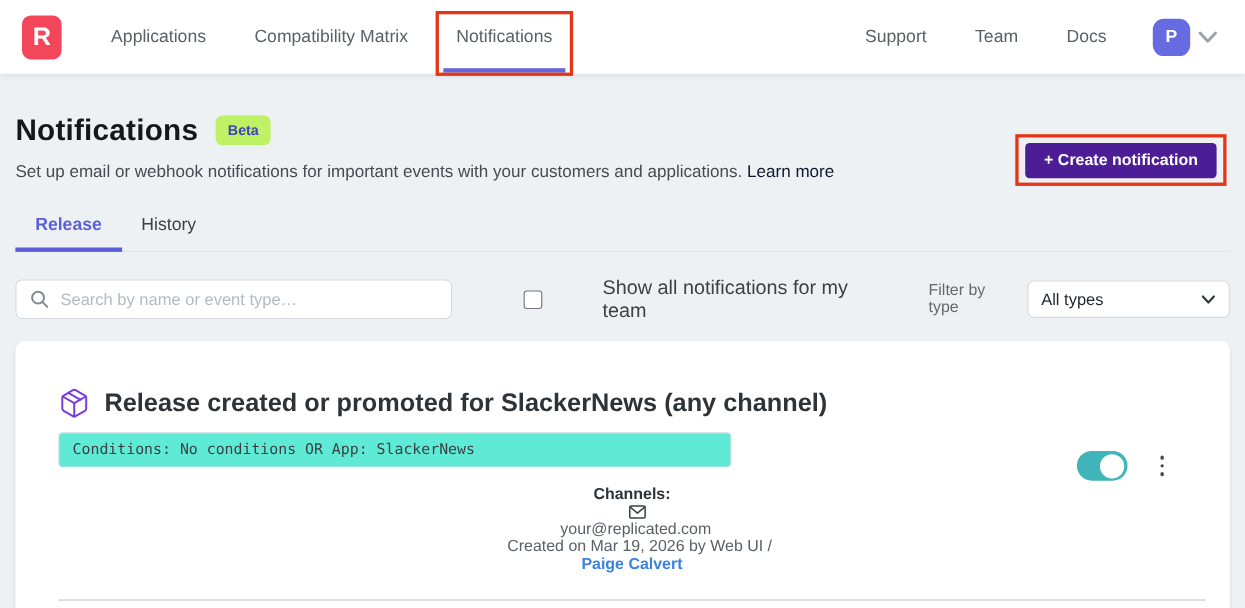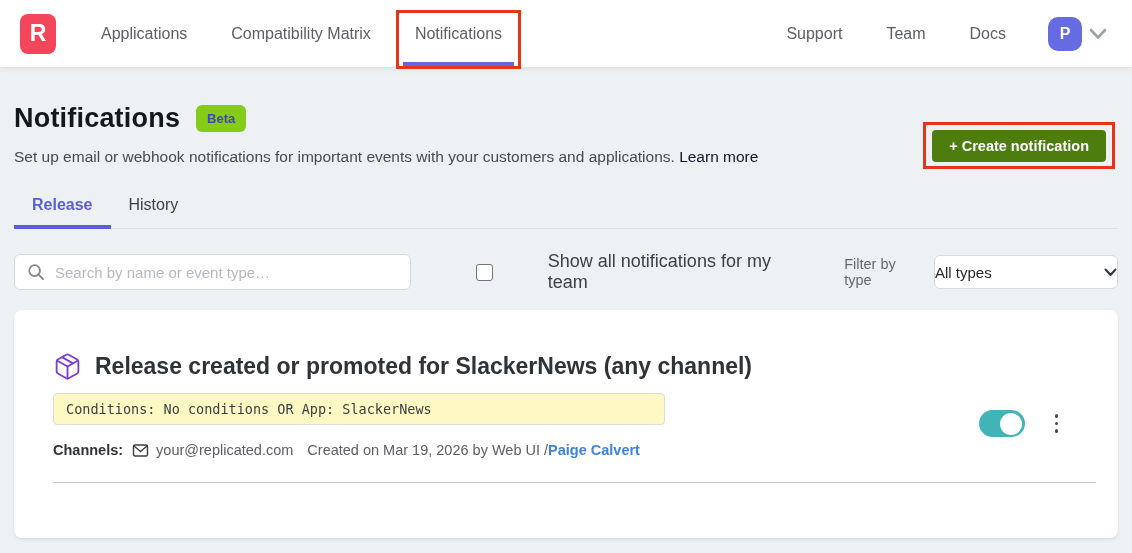--- a/index.html
+++ b/index.html
@@ -72,32 +72,32 @@
   .header-row { display: flex; justify-content: space-between; align-items: flex-start; }
   .title-row { display: flex; align-items: center; }
   h1.page-title {
     font-size: 27px;
     font-weight: 800;
     color: #14171b;
     letter-spacing: 0.2px;
   }
   .beta-badge {
     margin-left: 16px;
-    background: #84cc16;
+    background: #bef264;
     color: #4046b8;
     font-size: 13px;
     font-weight: 600;
     padding: 6px 11px;
     border-radius: 6px;
   }
   .subtitle { margin-top: 14px; font-size: 15.5px; color: #454b52; }
   .subtitle a { color: #0f172a; text-decoration: none; cursor: pointer; }
   .btn-wrap { position: relative; margin-top: 27px; margin-right: 12px; }
   .create-btn {
-    background: #4d7c0f;
+    background: #4c1d95;
     color: #ffffff;
     border: none;
     font-family: "Liberation Sans", sans-serif;
     font-size: 14.5px;
     font-weight: 700;
     padding: 8px 17px;
     border-radius: 4px;
     cursor: pointer;
     white-space: nowrap;
   }
@@ -149,21 +149,21 @@
   }
   .checkbox-label { margin-left: 11px; font-size: 18px; color: #3c4147; }
   .filter-right { margin-left: auto; display: flex; align-items: center; }
   .filter-label { font-size: 14.5px; color: #64696f; margin-right: 12px; }
   .select-box {
     width: 196px; height: 34px;
     background: #fff;
     border: 1px solid #d6dade;
     border-radius: 6px;
     display: flex; align-items: center;
-    padding: 0 0;
+    padding: 0 12px;
     font-size: 15px;
     color: #25292e;
     cursor: pointer;
   }
   .select-box .sel-value { flex: 1; }
   
   .card {
     margin-top: 17px;
     background: #ffffff;
     border-radius: 8px;
@@ -179,30 +179,30 @@
     margin-left: 13px;
     font-size: 23px;
     font-weight: 700;
     color: #2e3338;
   }
   .card-desc { margin-top: 14px; font-size: 15px; color: #5a6066; }
   .conditions {
     margin-top: 12px;
     width: 612px;
     padding: 7px 12px;
-    background: #fef9c3;
+    background: #5eead4;
     border: 1px solid #d9dcdf;
     border-radius: 4px;
     font-family: "DejaVu Sans Mono", "Liberation Mono", monospace;
     font-size: 13.5px;
     color: #3c4147;
     white-space: nowrap;
     overflow: hidden;
   }
-  .channels-row { margin-top: 17px; display: flex; align-items: center; font-size: 14.5px; }
+  .channels-row { margin-top: 17px; display: flex; align-items: center; font-size: 14.5px; flex-direction: column; }
   .channels-label { font-weight: 700; color: #2e3338; }
   .mail-icon { margin-left: 9px; display: flex; }
   .channel-email { margin-left: 7px; color: #5a6066; }
   .created-text { margin-left: 14px; color: #5a6066; }
   .created-link { color: #3c83e0; text-decoration: none; font-weight: 600; cursor: pointer; }
   .card-divider { margin-top: 24px; border-top: 1px solid #c2c5c8; }
   .card-controls {
     position: absolute;
     top: 100px; right: 56px;
     display: flex; align-items: center;

